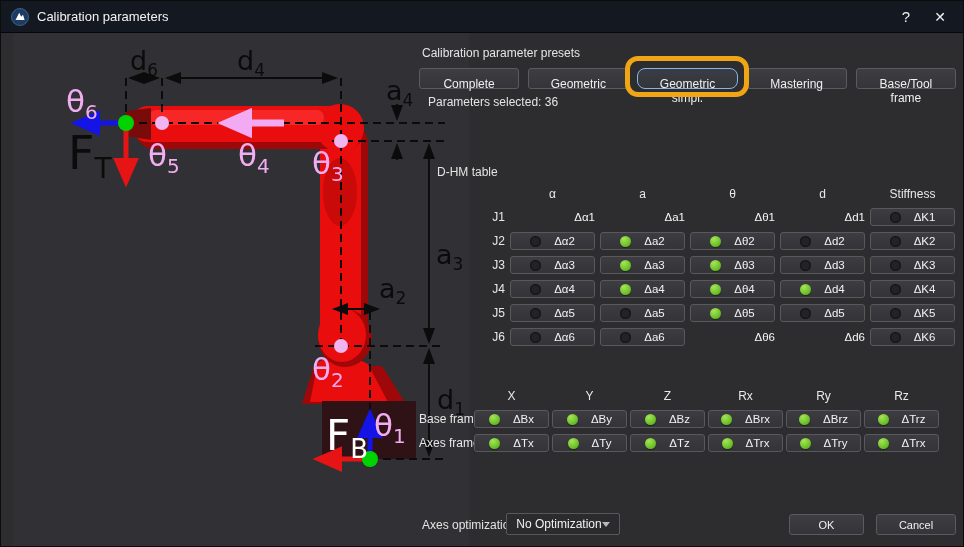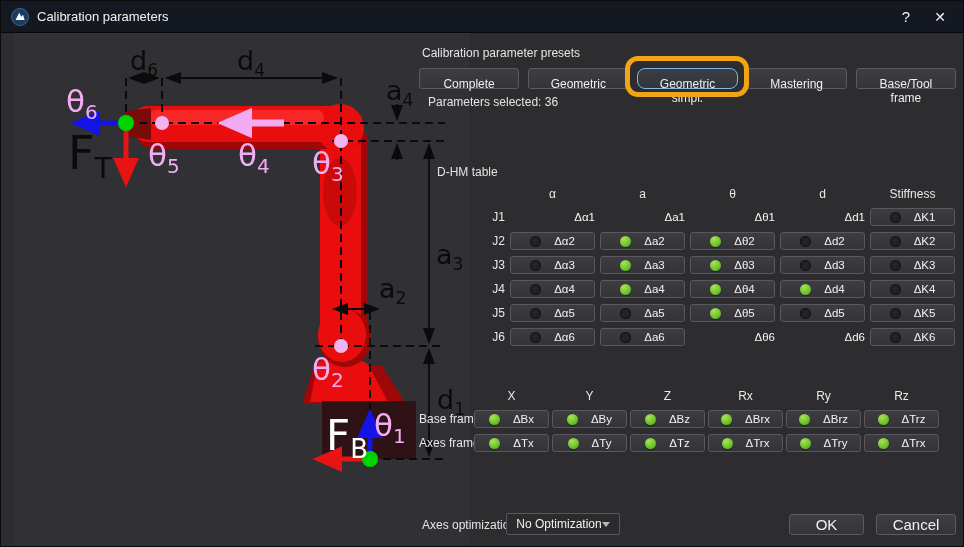--- a/index.html
+++ b/index.html
@@ -77,21 +77,21 @@
   
   .axes-label{left:3px;top:517px;}
   .dropdown{
     position:absolute;left:87px;top:512px;width:114px;height:22px;
     background:#2b2b2e;border:1px solid #57575c;border-radius:2px;
     display:flex;align-items:center;justify-content:center;
     padding:0 7px;box-sizing:border-box;font-size:12px;color:#f0f0f0;
   }
   .dd-arrow{width:0;height:0;border-left:4px solid transparent;border-right:4px solid transparent;border-top:5px solid #b8b8b8;}
   .footer-btn{
-    position:absolute;height:21px;font-size:15px;color:#f0f0f0;
+    position:absolute;height:21px;font-size:11px;color:#f0f0f0;
     background:linear-gradient(#3e3e42,#353539);
     border:1px solid #5a5a5f;border-radius:3px;font-family:inherit;padding:0;
   }
   .ok-btn{left:370px;top:513px;width:75px;}
   .cancel-btn{left:457px;top:513px;width:80px;}
 </style>
 </head>
 <body>
 
 <div class="titlebar">

